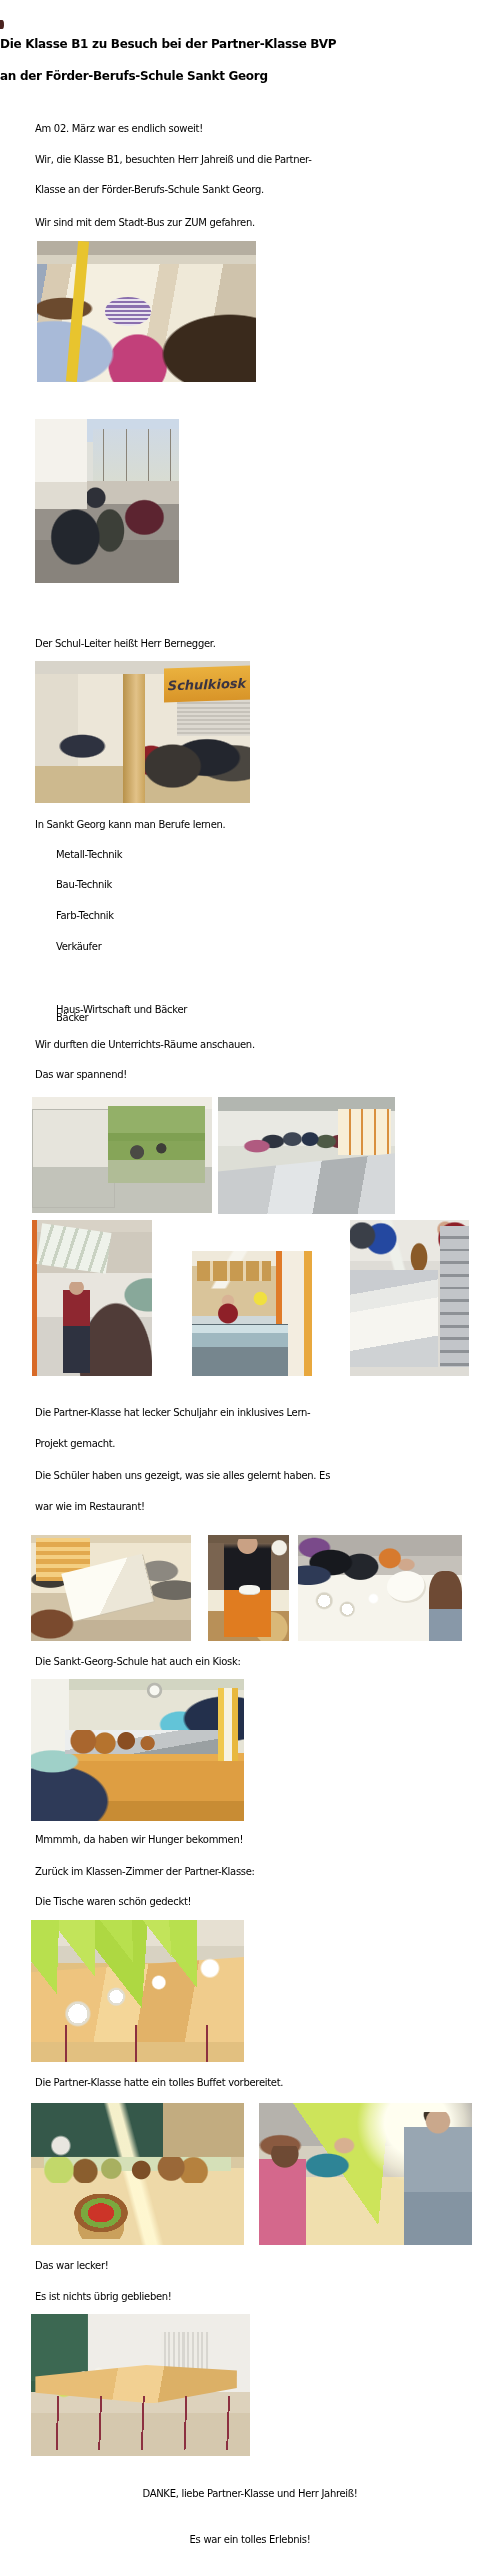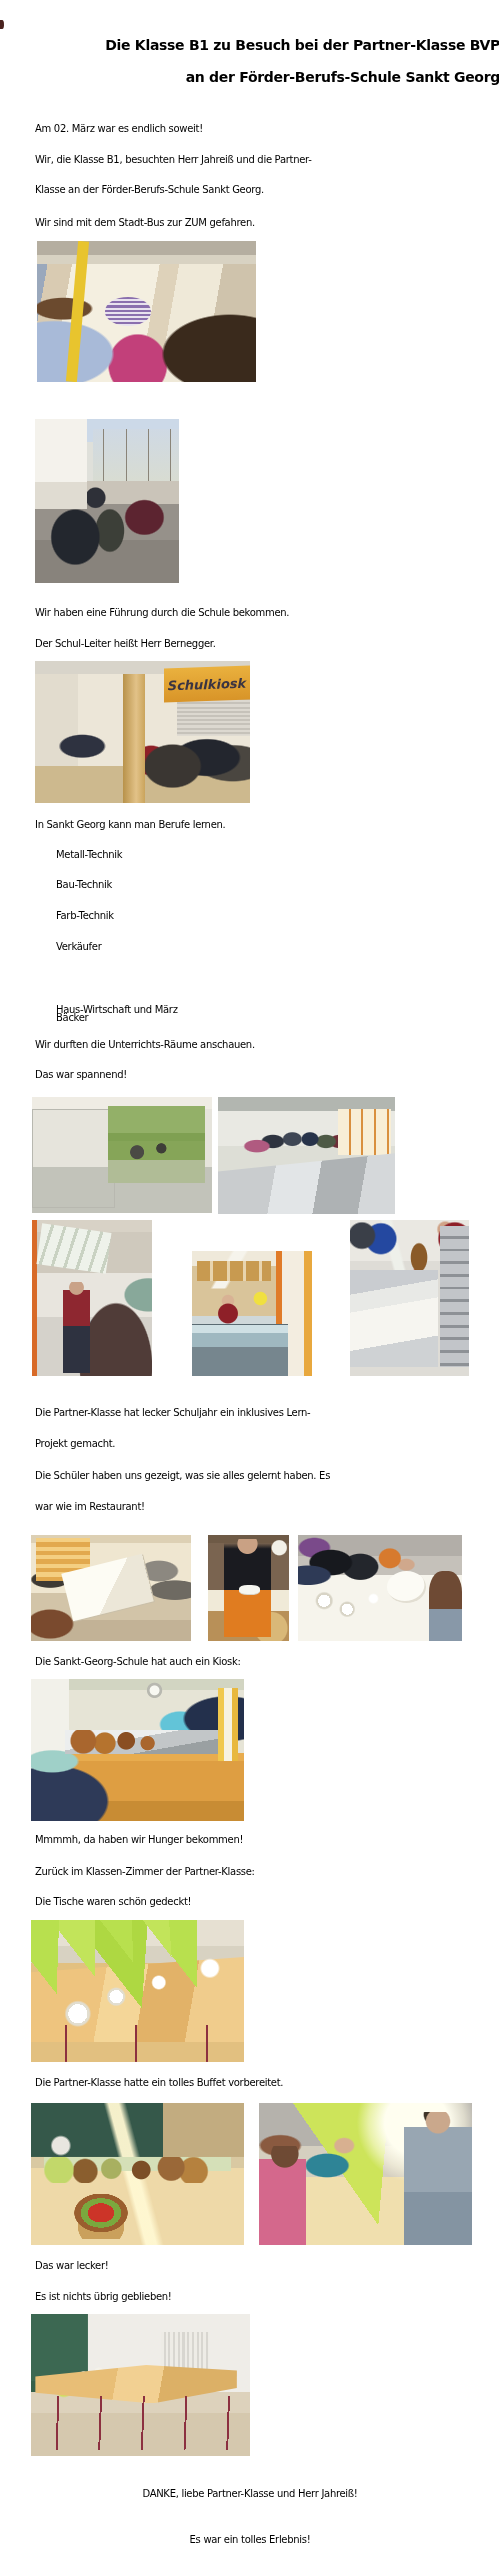--- a/index.html
+++ b/index.html
@@ -7,22 +7,22 @@
     position:relative;
     width:500px;
     height:2576px;
     background:#ffffff;
     font-family:"DejaVu Sans",sans-serif;
     color:#000;
     overflow:hidden;
   }
   .title{
     position:absolute;left:0;right:0;
-    text-align:right;
-    font-size:14px;font-weight:bold;
+    text-align:left;
+    font-size:12px;font-weight:bold;
     letter-spacing:-0.3px;
     white-space:nowrap;
   }
   .txt{
     position:absolute;left:35px;
     font-size:10px;font-weight:normal;
     letter-spacing:-0.3px;
     white-space:nowrap;
     line-height:1.15;
   }
@@ -301,35 +301,34 @@
   <div class="txt" style="top:123px">Am 02. März war es endlich soweit!</div>
   <div class="txt" style="top:154px">Wir, die Klasse B1, besuchten Herr Jahreiß und die Partner-</div>
   <div class="txt" style="top:184px">Klasse an der Förder-Berufs-Schule Sankt Georg.</div>
   <div class="txt" style="top:217px">Wir sind mit dem Stadt-Bus zur ZUM gefahren.</div>
 
   <div class="photo p1" style="left:37px;top:241px;width:219px;height:141px"></div>
 
 
   <div class="photo p2" style="left:35px;top:419px;width:144px;height:164px"></div>
 
-  <div class="txt" style="top:607px">Wir haben eine Führung durch die Schule bekommen.</div>
   <div class="txt" style="top:638px">Der Schul-Leiter heißt Herr Bernegger.</div>
 
   <div class="photo p3" style="left:35px;top:661px;width:215px;height:142px">
     <div class="sign">Schulkiosk</div>
   </div>
 
   <div class="txt" style="top:819px">In Sankt Georg kann man Berufe lernen.</div>
 
   <div class="txt list" style="top:849px">Metall-Technik</div>
   <div class="txt list" style="top:879px">Bau-Technik</div>
   <div class="txt list" style="top:910px">Farb-Technik</div>
   <div class="txt list" style="top:941px">Verkäufer</div>
   <div class="txt list" style="top:1012px">Bäcker</div>
-  <div class="txt list" style="top:1004px">Haus-Wirtschaft und März</div>
+  <div class="txt list" style="top:1004px">Haus-Wirtschaft und Bäcker</div>
 
   <div class="txt" style="top:1039px">Wir durften die Unterrichts-Räume anschauen.</div>
   <div class="txt" style="top:1069px">Das war spannend!</div>
 
   <div class="photo p4" style="left:32px;top:1097px;width:180px;height:116px"></div>
   <div class="photo p5" style="left:218px;top:1097px;width:177px;height:117px"></div>
 
   <div class="photo p6" style="left:32px;top:1220px;width:120px;height:156px"></div>
   <div class="photo p7" style="left:192px;top:1251px;width:120px;height:125px"></div>
   <div class="photo p8" style="left:350px;top:1220px;width:119px;height:156px"></div>

